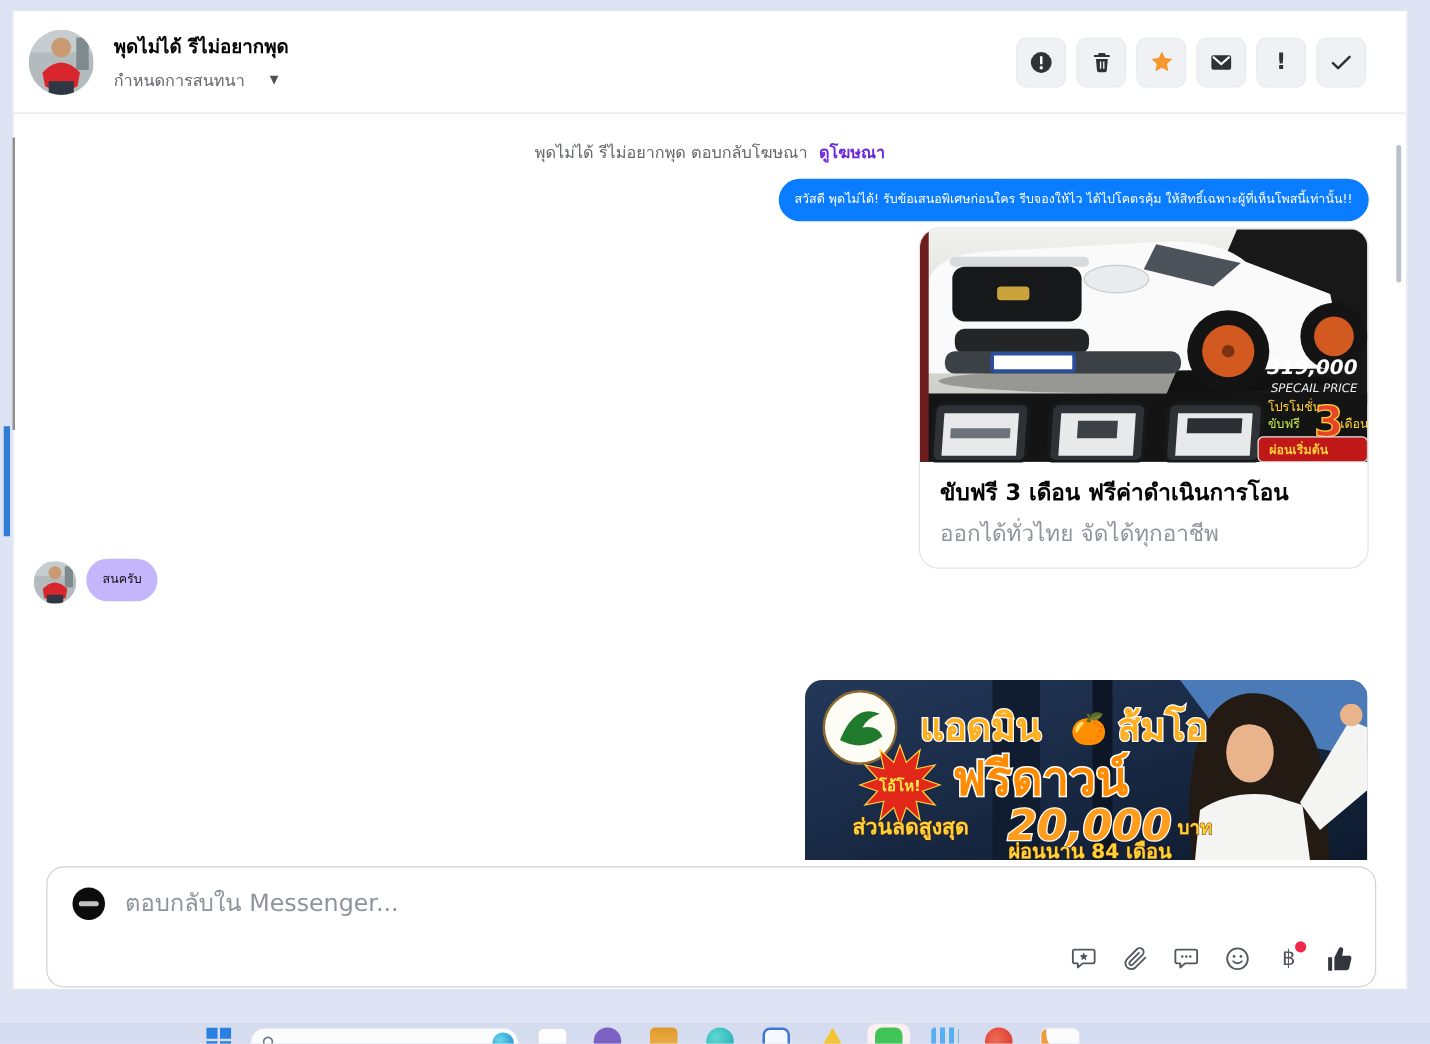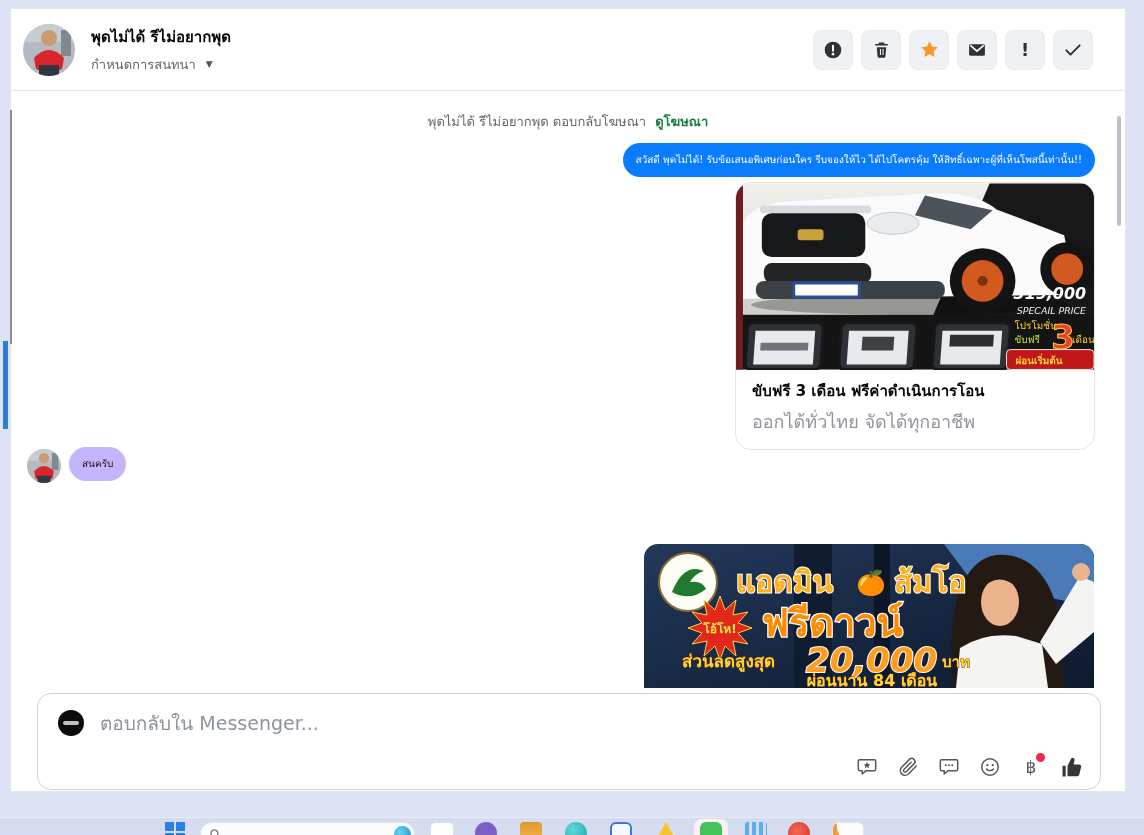--- a/index.html
+++ b/index.html
@@ -12,43 +12,43 @@
   .panel{position:absolute;left:10px;top:8px;width:1116px;height:784px;background:#fff;
          border:1px solid #e2e5ee;box-sizing:border-box;}
   
   .hdr{position:absolute;top:0;left:0;right:0;height:82px;background:#fff;
        border-bottom:1px solid #e4e6ea;display:flex;align-items:center;
        padding:0 32px 0 12px;box-sizing:border-box;}
   .avatar-lg{width:52px;height:52px;border-radius:50%;overflow:hidden;flex:none;}
   .avatar-lg svg,.avatar-sm svg{display:block;width:100%;height:100%;}
   .hdr-names{margin-left:16px;}
   .hdr-name{font-size:15px;font-weight:700;color:#050505;}
-  .hdr-sub{font-size:13px;color:#65676b;margin-top:5px;display:flex;align-items:center;gap:10px;}
+  .hdr-sub{font-size:13px;color:#65676b;margin-top:5px;display:flex;align-items:center;gap:20px;}
   .hdr-caret{font-size:9px;color:#4b4f56;}
   .hdr-spacer{flex:1;}
   .hdr-actions{display:flex;gap:8px;}
   .hbtn{width:40px;height:40px;border-radius:8px;background:#f0f1f5;border:1px solid #e8eaee;
         display:flex;align-items:center;justify-content:center;cursor:pointer;padding:0;}
   .hbtn .excl-txt{font-size:18px;font-weight:700;color:#2f3337;font-family:"DejaVu Sans",sans-serif;}
   
   .ctx{position:absolute;top:102px;left:0;right:0;text-align:center;font-size:13px;color:#65676b;}
-  .ctx-link{color:#15803d;font-weight:700;margin-left:5px;cursor:pointer;}
+  .ctx-link{color:#6d28d9;font-weight:700;margin-left:5px;cursor:pointer;}
   .bubble{position:absolute;font-size:10px;line-height:20px;padding:7px 13px;border-radius:18px;
           max-width:760px;white-space:nowrap;text-align:right;}
   .out{background:#0a7cff;color:#fff;right:30px;}
   .b1{top:134px;}
   .b2{top:493px;}
   .in-row-avatar{position:absolute;left:16px;top:440px;width:34px;height:34px;border-radius:50%;overflow:hidden;}
   .in1{left:58px;top:438px;background:#c4b5fd;color:#111;}
   
   .card{position:absolute;top:173px;right:30px;width:360px;background:#fff;
         border:1px solid #e4e6ea;border-radius:16px;overflow:hidden;box-sizing:border-box;}
   .card svg{display:block;}
   .card-footer{padding:9px 16px 13px;}
-  .card-title{font-size:15px;font-weight:700;color:#050505;}
+  .card-title{font-size:18px;font-weight:700;color:#050505;}
   .card-sub{font-size:18px;color:#90949c;margin-top:4px;}
   
   .ad2{position:absolute;top:535px;right:31px;width:450px;height:144px;
        border-radius:14px 14px 0 0;overflow:hidden;}
   .ad2 svg{display:block;}
   
   .scroll-thumb{position:absolute;right:4px;top:107px;width:4px;height:110px;background:#bdc1c9;border-radius:2px;}
   
   .composer{position:absolute;left:26px;top:684px;width:1064px;height:97px;background:#fff;
             border:1px solid #cfd3da;border-radius:14px;box-sizing:border-box;}

